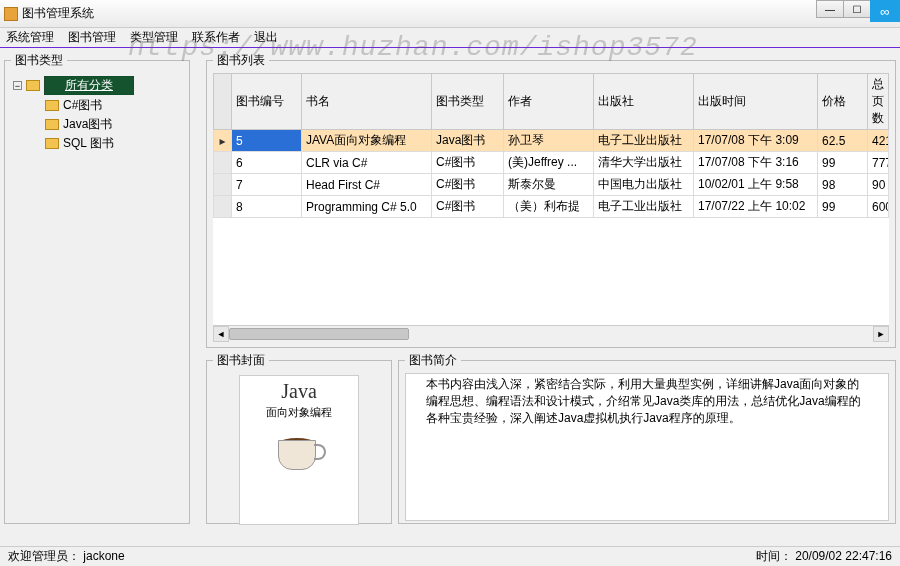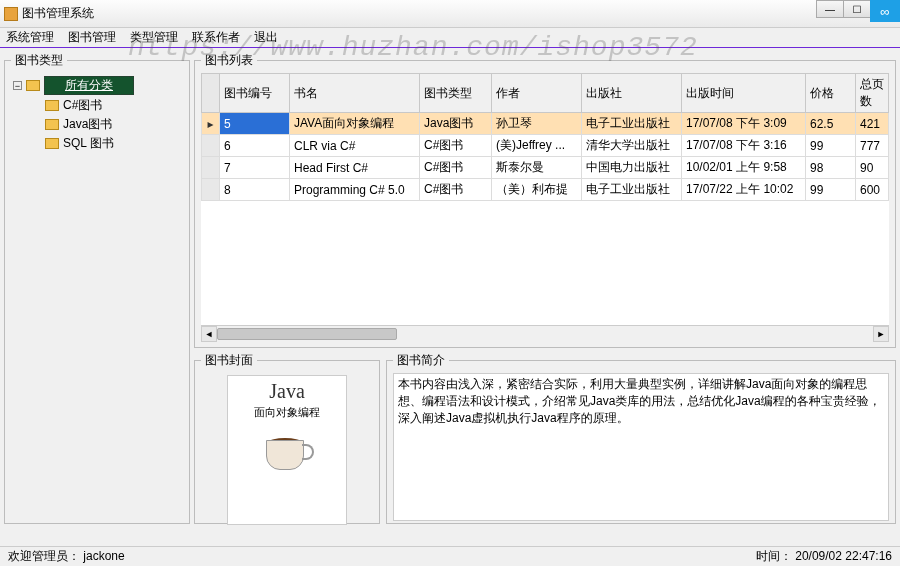--- a/index.html
+++ b/index.html
@@ -48,21 +48,21 @@
   align-items: center;
   padding: 0 6px;
   gap: 14px;
   border-bottom: 1px solid #6d28d9;
 }
 .menubar span { cursor: default; }
 .content {
   display: flex;
   height: 480px;
   padding: 4px;
-  gap: 4px;
+  gap: 16px;
 }
 fieldset {
   border: 1px solid #bcbcbc;
   padding: 4px 6px 6px 6px;
 }
 legend { padding: 0 4px; font-size: 12px; }
 .left-panel {
   width: 186px;
   display: flex;
   flex-direction: column;
@@ -205,21 +205,21 @@
   background: #6a3d1a;
   border-radius: 50%;
   position: absolute;
   left: 7px; top: 8px;
 }
 .desc-fieldset { flex: 1; }
 .desc-text {
   background: #fff;
   border: 1px solid #ccc;
   height: 148px;
-  padding: 2px 4px;
+  padding: 2px 20px;
   line-height: 1.4;
 }
 .statusbar {
   position: absolute;
   bottom: 0; left: 0; right: 0;
   height: 20px;
   background: #f0f0f0;
   border-top: 1px solid #ccc;
   display: flex;
   align-items: center;

